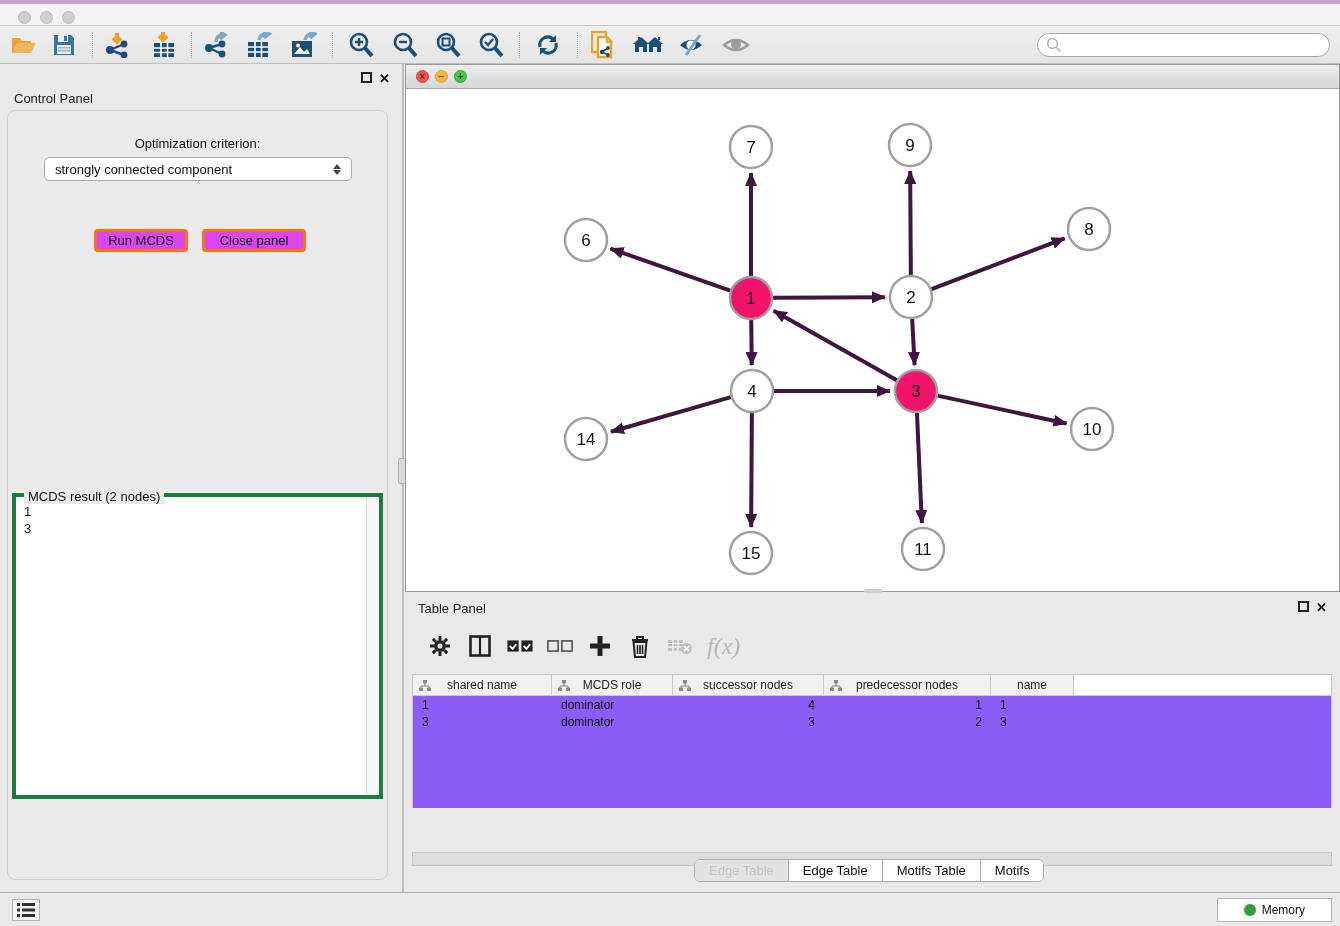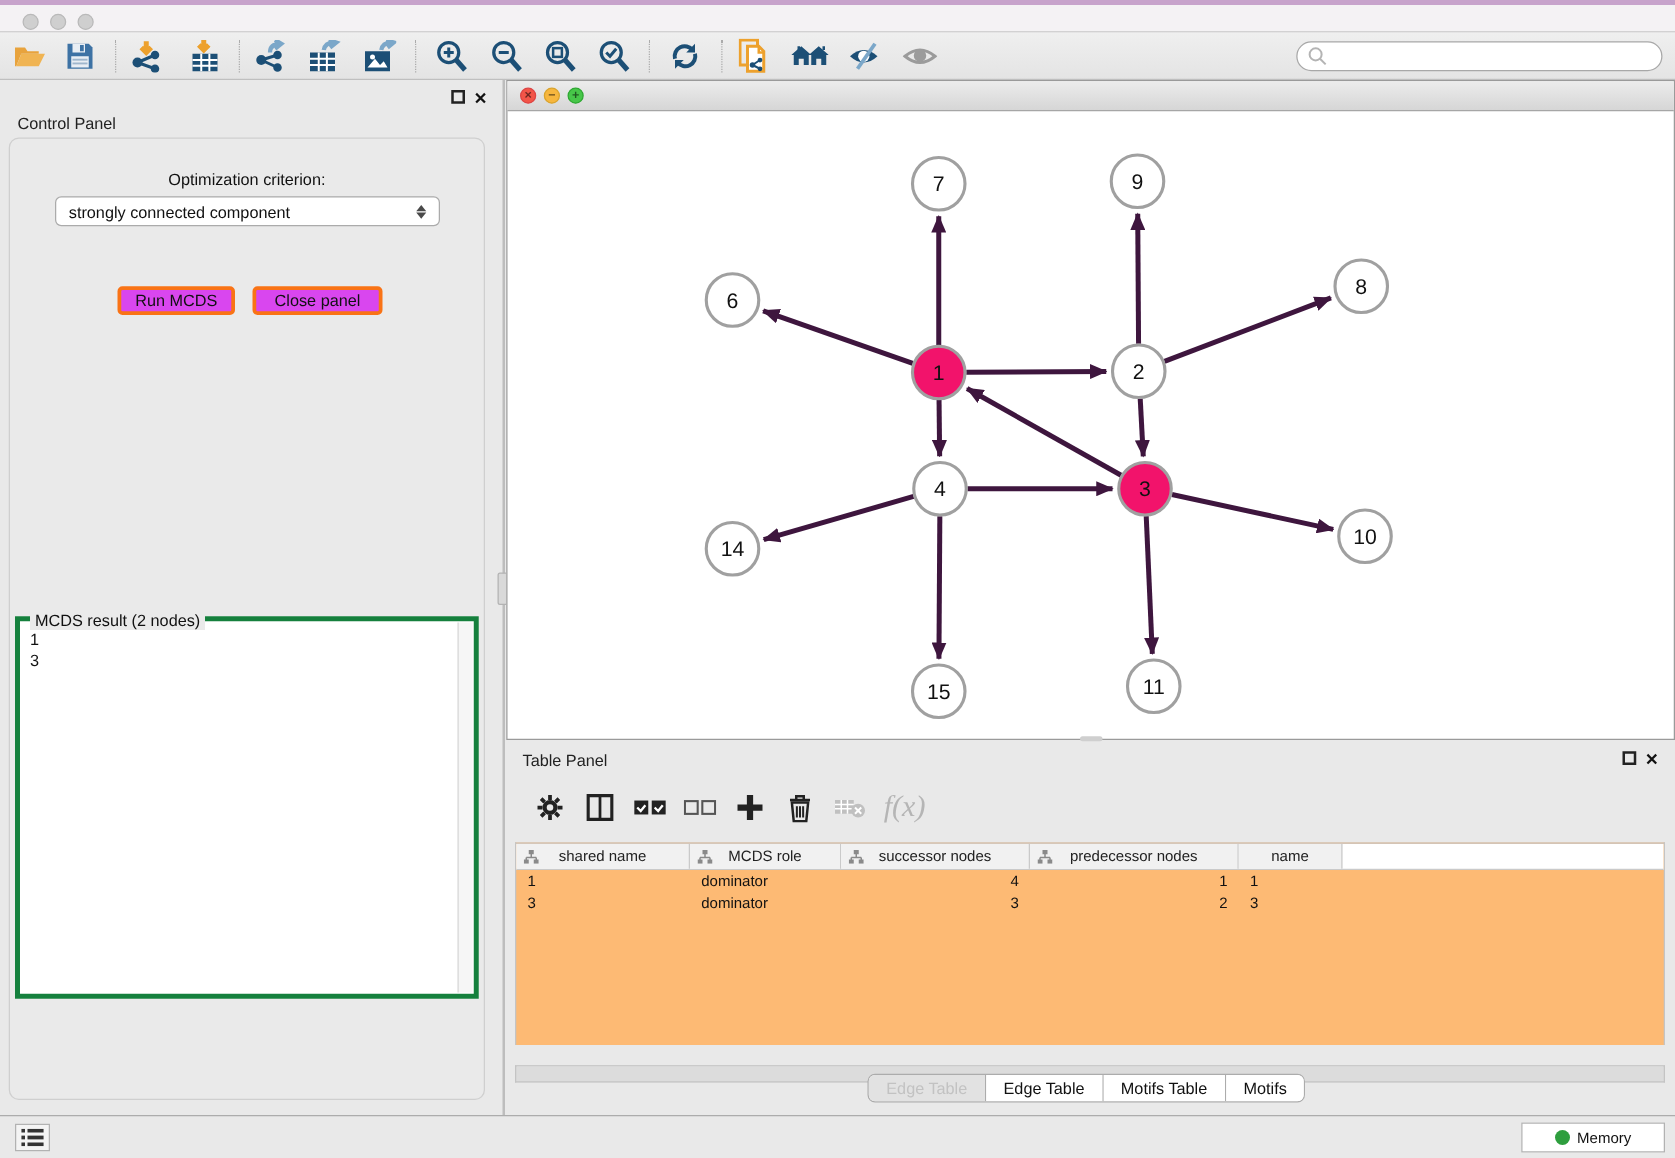--- a/index.html
+++ b/index.html
@@ -48,21 +48,21 @@
   .nlight { position:absolute; top:5px; width:13px; height:13px; border-radius:50%; font-size:10px; line-height:12px; text-align:center; color:rgba(0,0,0,.55); font-weight:bold; }
   #net-title { position:absolute; top:4px; width:100%; text-align:center; font-size:13px; color:#333; }
   #graph-svg { position:absolute; left:0; top:24px; }
   #net-handle { position:absolute; left:458px; top:524px; width:18px; height:4px; background:#CFCFCF; border-radius:2px; }
 
   
   #table-panel { position:absolute; left:405px; top:595px; width:935px; height:297px; }
   #tp-toolbar { position:absolute; left:10px; top:30px; width:915px; height:42px; display:flex; align-items:center; gap:14px; padding-left:12px; }
   .tp-ico { width:26px; display:flex; justify-content:center; }
   #fx-label { font-family:"Liberation Serif", serif; font-style:italic; font-size:24px; color:#B5B5B5; }
-  #node-table { position:absolute; left:7px; top:79px; width:920px; height:162px; background:#fdba74; border:1px solid #C4C4C4; border-bottom:none; overflow:hidden; }
+  #node-table { position:absolute; left:7px; top:79px; width:920px; height:134px; background:#8b5cf6; border:1px solid #C4C4C4; border-bottom:none; overflow:hidden; }
   #thead { display:flex; height:21px; background:#FFF; border-bottom:1px solid #CACACA; }
   .th { background:#F1F1F1; border-right:1px solid #CACACA; display:flex; align-items:center; justify-content:center; gap:5px; font-size:12px; color:#222; }
   .th svg { position:absolute; left:6px; }
   .th { position:relative; }
   .trow { display:flex; height:17px; font-size:12px; color:#111; align-items:center; }
   .td { padding:0 9px; white-space:nowrap; }
   .num { text-align:right; }
   #tp-band { position:absolute; left:7px; top:257px; width:920px; height:14px; background:#DCDCDC; border:1px solid #C4C4C4; border-top:1px solid #CACACA; }
   #tp-tabs { position:absolute; left:289px; top:264px; height:23px; display:flex; z-index:3; border:1px solid #ACACAC; border-radius:6px; overflow:hidden; background:#FFF; }
 

